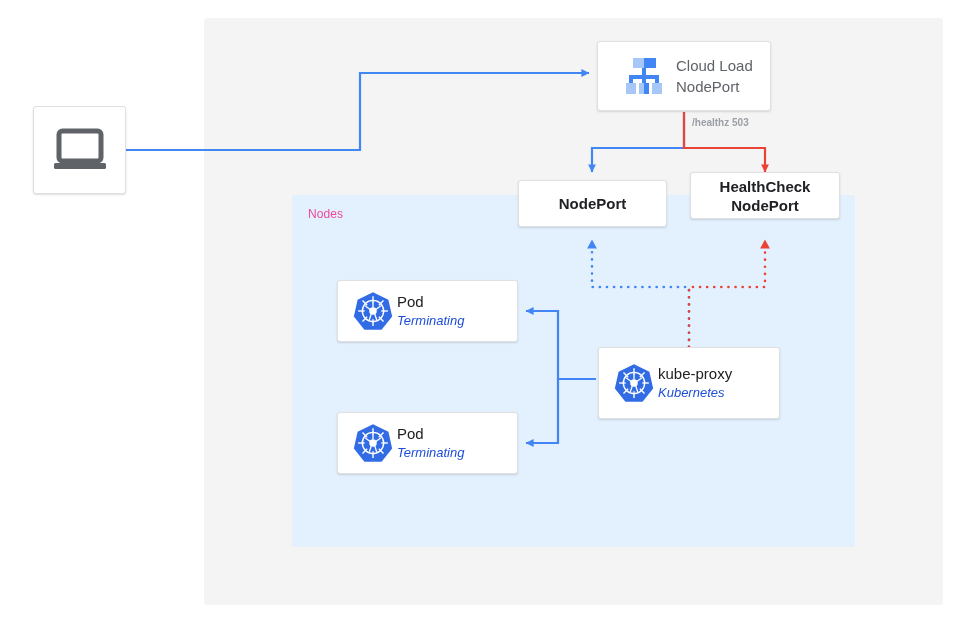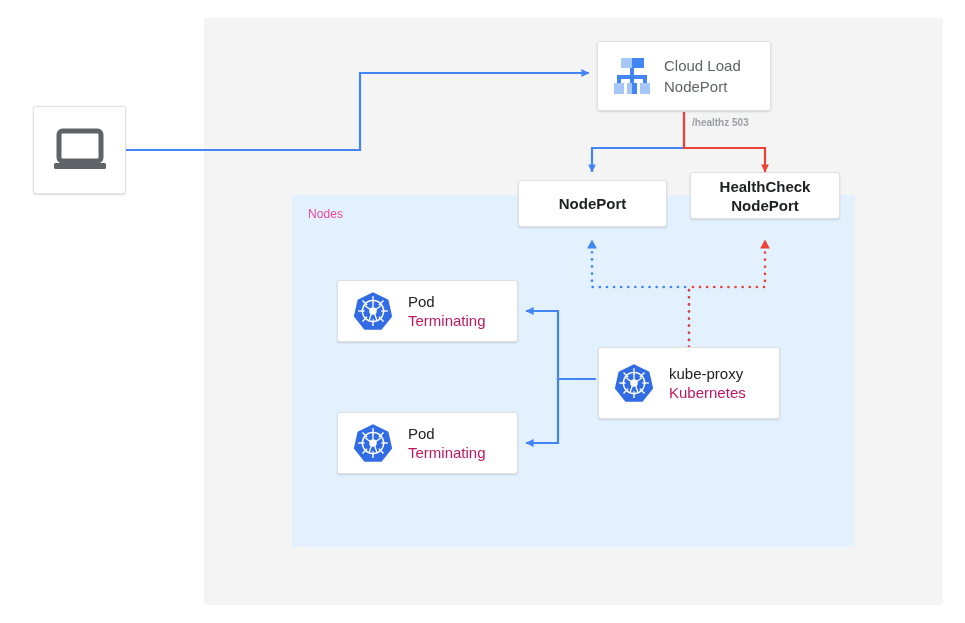--- a/index.html
+++ b/index.html
@@ -69,21 +69,21 @@
   }
 
   
   .clb-card {
     left: 597px;
     top: 41px;
     width: 174px;
     height: 70px;
     display: flex;
     align-items: center;
-    padding-left: 10px;
+    padding-left: 22px;
   }
   .clb-icon { flex: 0 0 auto; width: 48px; height: 44px; }
   .clb-text {
     margin-left: 8px;
     font-size: 15px;
     line-height: 21px;
     color: #5f6368;
     white-space: nowrap;
   }
 
@@ -107,30 +107,31 @@
   .k8s-card {
     display: flex;
     align-items: center;
     padding-left: 14px;
   }
   .pod1-card { left: 337px; top: 280px; width: 181px; height: 62px; }
   .pod2-card { left: 337px; top: 412px; width: 181px; height: 62px; }
   .kubeproxy-card { left: 598px; top: 347px; width: 182px; height: 72px; }
 
   .k8s-icon { flex: 0 0 auto; width: 42px; height: 42px; }
-  .k8s-text { margin-left: 14px; }
+  .k8s-text { margin-left: 3px; }
   .k8s-title {
     font-size: 15px;
     color: #202124;
     line-height: 19px;
   }
   .k8s-sub {
-    font-size: 15px;
-    color: #be185d;
+    font-size: 13px;
+    color: #1d4ed8;
     line-height: 20px;
+    font-style: italic;
   }
 
   
   .healthz-label {
     position: absolute;
     left: 692px;
     top: 117px;
     font-size: 10px;
     font-weight: bold;
     color: #9aa0a6;

